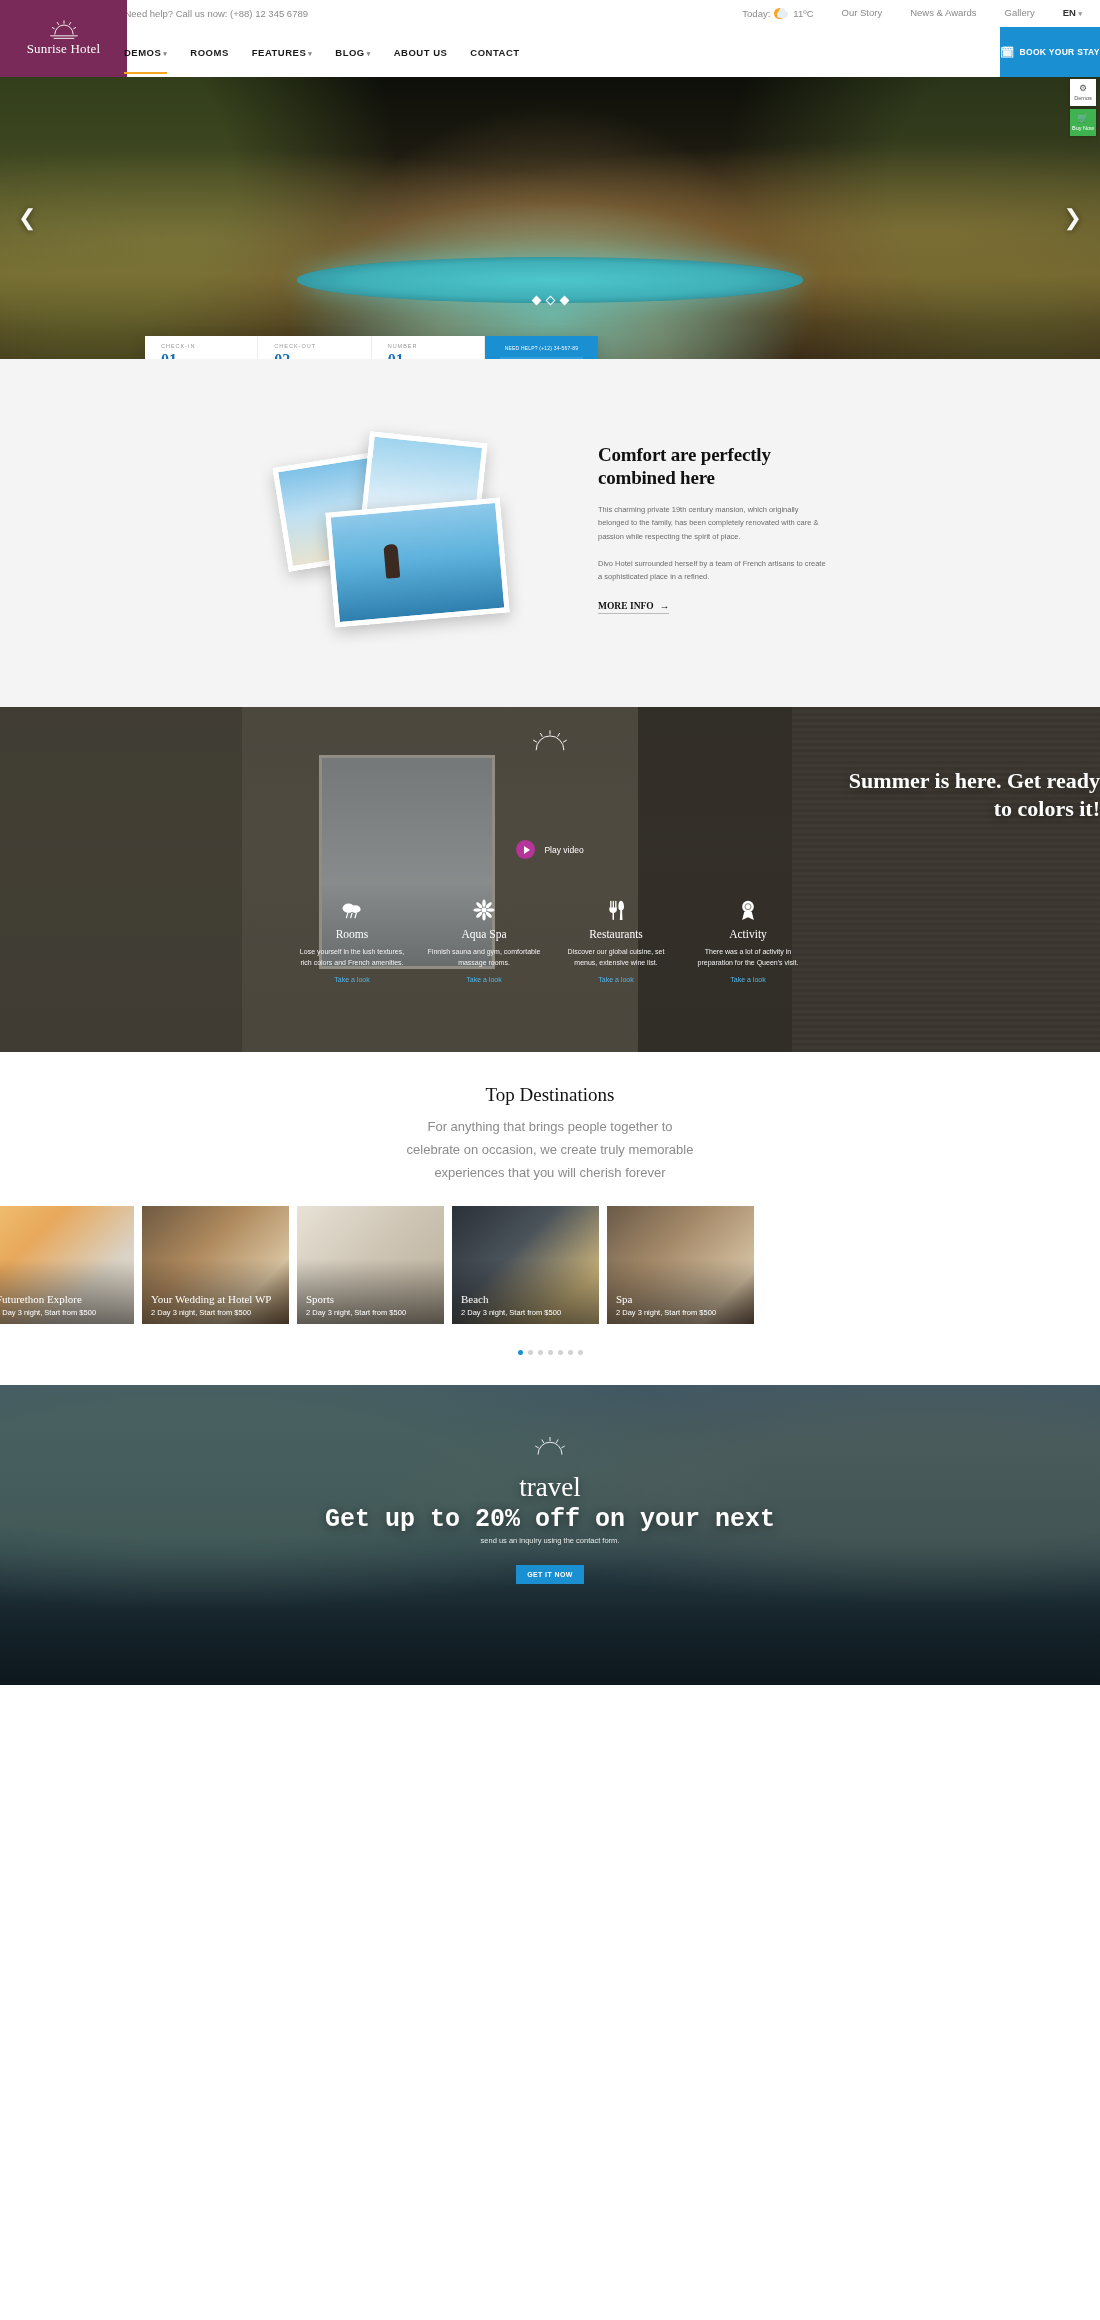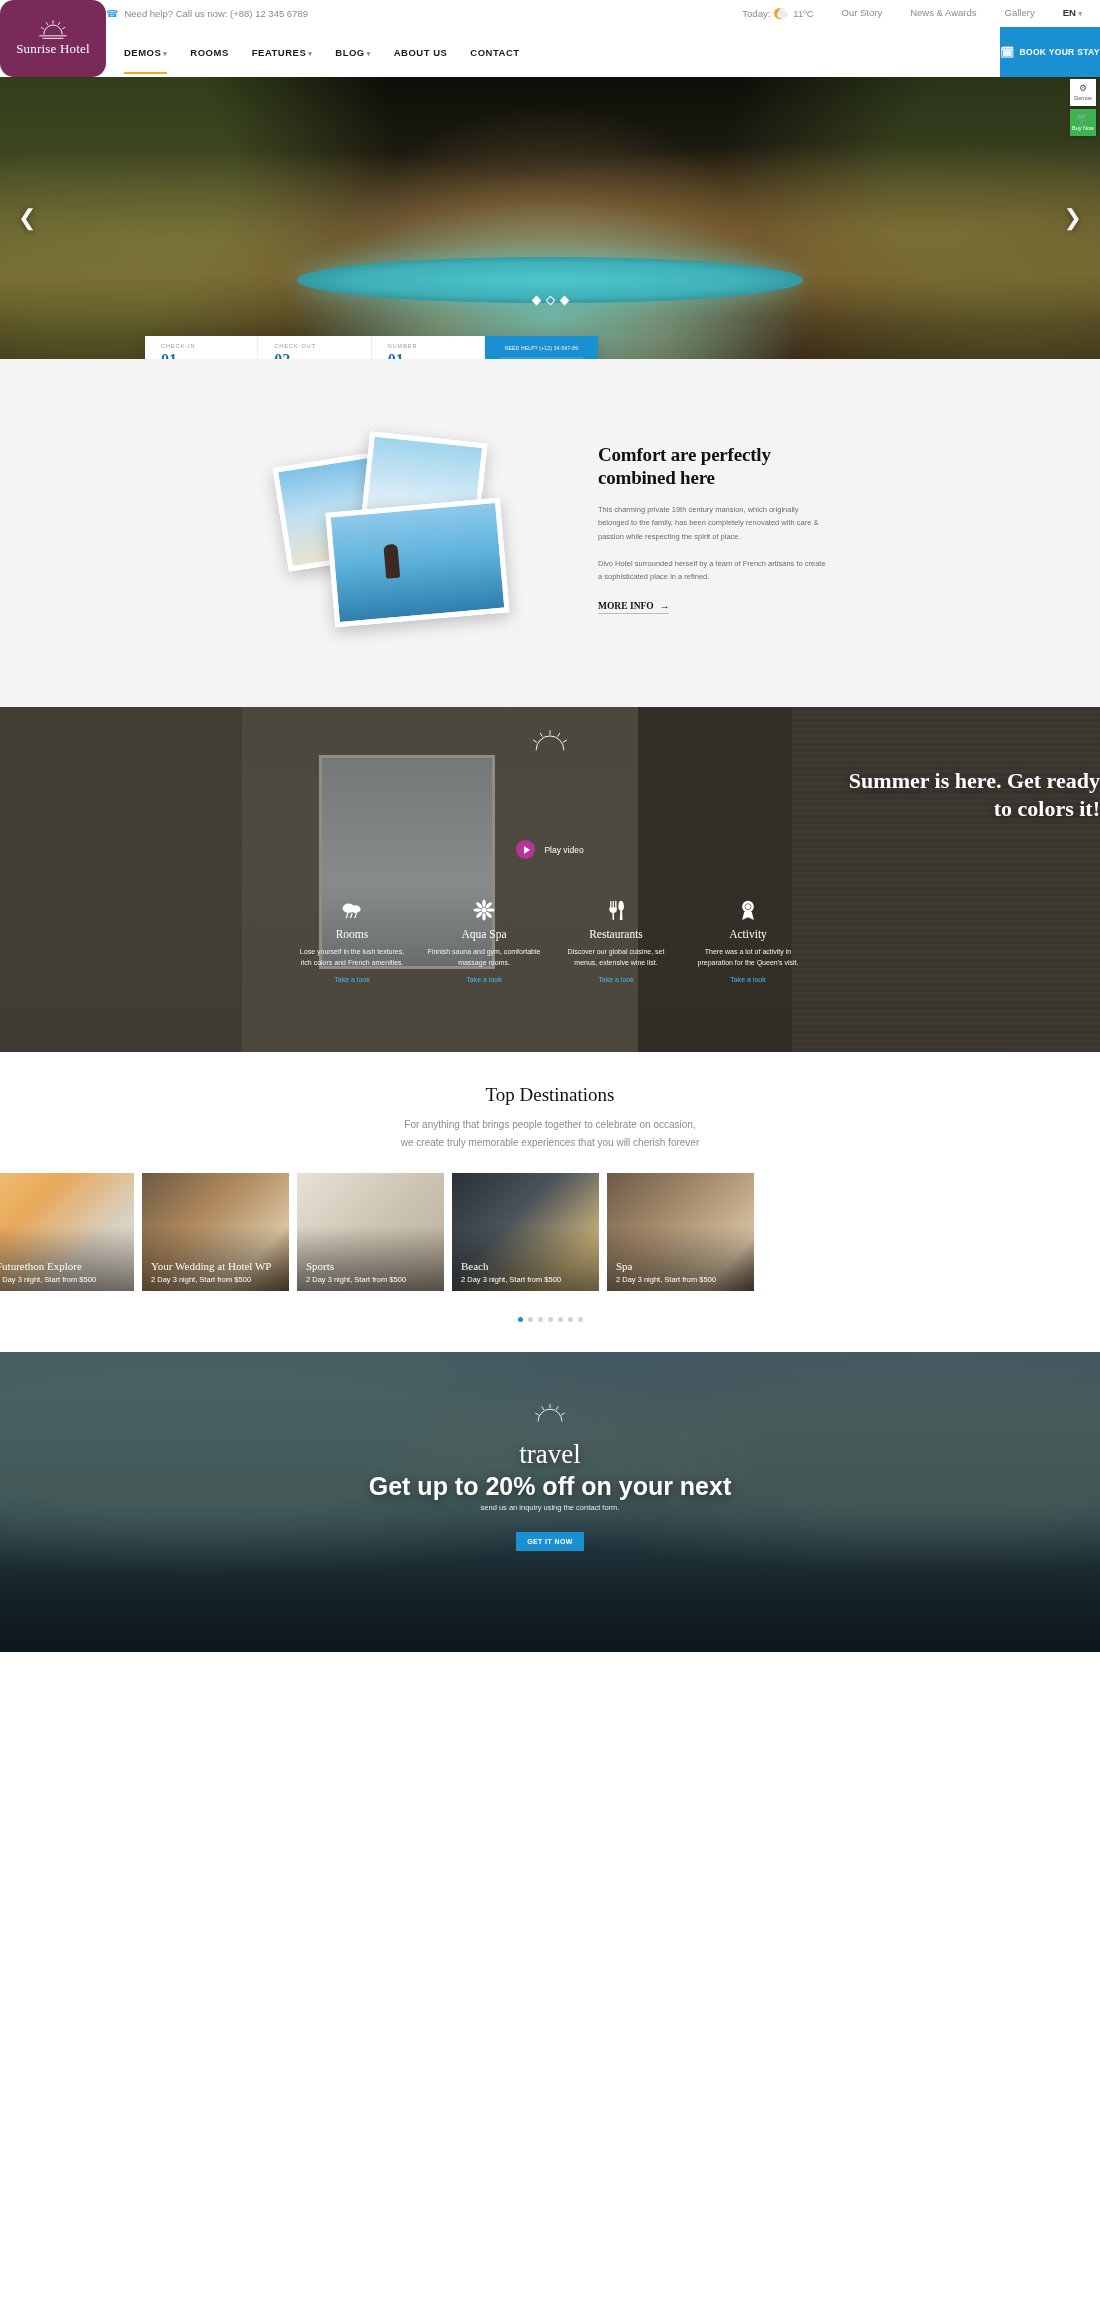--- a/index.html
+++ b/index.html
@@ -44,25 +44,24 @@
   .sun-cloud .cloud:after {
     content:""; position:absolute; left:2px; top:-3px; width:6px; height:6px;
     border-radius:50%; background:#e9eef2;
   }
   .topbar-link { color: #8a8a8a; text-decoration: none; font-size: 9.5px; }
   .lang { color: #333; font-weight: bold; }
 
   
   .header-wrap { position: relative; height: 50px; z-index: 40; background:#fff; }
   .logo-box {
-    position: absolute; left: 0; top: -27px; width: 106px; height: 77px;
+    position: absolute; left: 0; top: -27px; width: 127px; height: 77px;
     background: #7a2a58; color: #fff;
     display: flex; flex-direction: column; align-items: center; justify-content: center;
     gap: 1px;
-    border-radius: 14px;
   }
   .logo-sun { width: 34px; height: 20px; position: relative; }
   .logo-sun svg { display:block; }
   .logo-text { font-family: "Liberation Serif", serif; font-size: 13px; letter-spacing: .2px; }
   .nav {
     display: flex; align-items: center; height: 50px;
     padding-left: 124px; gap: 23px;
     font-size: 9.5px; font-weight: bold; letter-spacing: .5px; color: #1a1a1a;
   }
   .nav-item { position: relative; cursor: pointer; white-space: nowrap; }
@@ -260,21 +259,21 @@
   .feat-title {
     font-family: "Liberation Serif", serif; font-size: 11.5px; margin-top: 7px;
   }
   .feat-desc { font-size: 7px; line-height: 1.6; margin-top: 6px; color: #f2f2f2; }
   .feat-link { font-size: 7px; color: #4fb5e8; margin-top: 8px; display: inline-block; text-decoration:none;}
 
   
   .dest { background: #fff; padding: 32px 0 0; text-align: center; }
   .dest-h { font-family: "Liberation Serif", serif; font-size: 19px; color: #111; }
   .dest-sub {
-    font-size: 10px; color: #8b8b8b; line-height: 1.75; margin: 10px auto 0; width: 300px;
+    font-size: 13px; color: #8b8b8b; line-height: 1.75; margin: 10px auto 0; width: 300px;
   }
   .cards { display: flex; gap: 8px; margin-top: 22px; padding: 0 0 0 0; }
   .card {
     position: relative; width: 147px; height: 118px; flex: none; overflow: hidden;
   }
   .card:first-child { margin-left: -13px; }
   .card-img { position: absolute; inset: 0; }
   .c1 { background: linear-gradient(135deg,#f0c070 0%,#e8a85c 30%,#d9d2c4 70%,#efe6d8 100%); }
   .c2 { background: linear-gradient(135deg,#6e5a42 0%,#b08a5e 40%,#d8c3a0 75%,#8a6b4a 100%); }
   .c3 { background: linear-gradient(135deg,#e8e2d6 0%,#cfc6b6 45%,#b9ad99 100%); }
@@ -304,21 +303,21 @@
       linear-gradient(180deg, rgba(0,0,0,0) 55%, rgba(8,16,20,.85) 100%);
   }
   .travel-ov { position: absolute; inset: 0; background: rgba(20,35,42,.38); }
   .travel-inner { position: relative; z-index: 4; text-align: center; padding-top: 50px; }
   .travel-sun { margin: 0 auto 10px; width: 48px; }
   .travel-word {
     font-family: "Liberation Serif", serif; font-size: 27px; color: #fff; line-height: 1.1;
     text-shadow: 0 2px 10px rgba(0,0,0,.45);
   }
   .travel-h {
-    font-family: Liberation Sans, sans-serif; font-size: 25px; color: #fff; font-weight: bold;
+    font-family: Liberation Mono, monospace; font-size: 25px; color: #fff; font-weight: bold;
     margin-top: 2px; text-shadow: 0 2px 10px rgba(0,0,0,.45);
   }
   .travel-p { font-size: 7.5px; color: #e8e8e8; line-height: 1.8; margin-top: 14px; }
   .travel-btn {
     margin: 18px auto 0; width: 68px; height: 19px; background: #1a8fd1; color: #fff;
     display: flex; align-items: center; justify-content: center;
     font-size: 7px; font-weight: bold; letter-spacing: .4px; cursor: pointer;
   }
 </style>
 </head>

